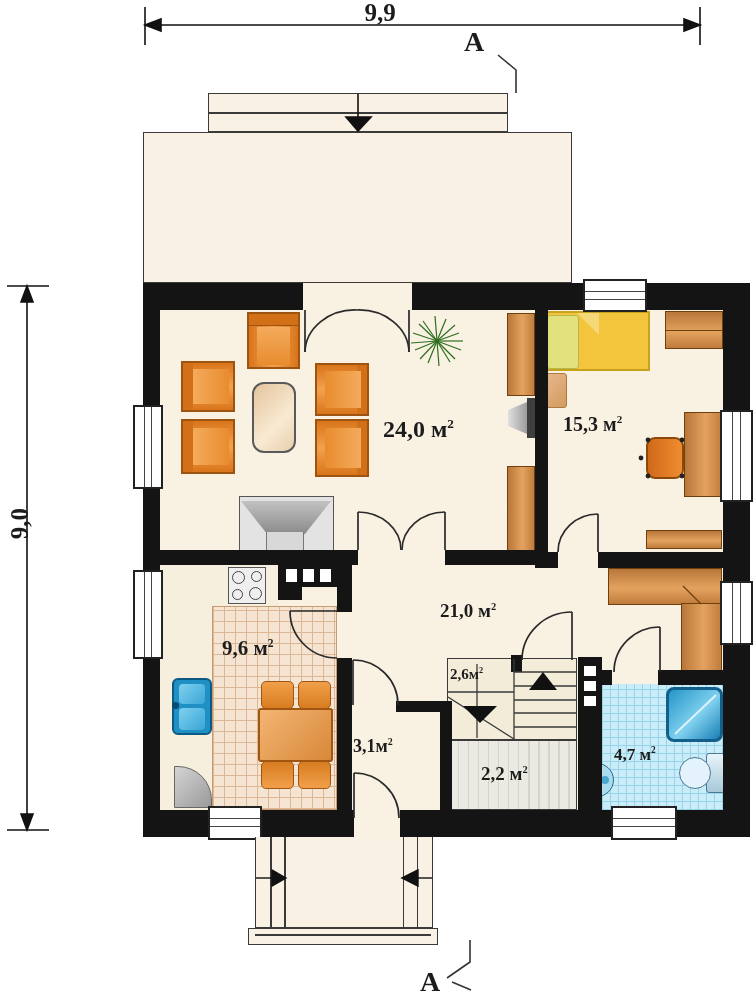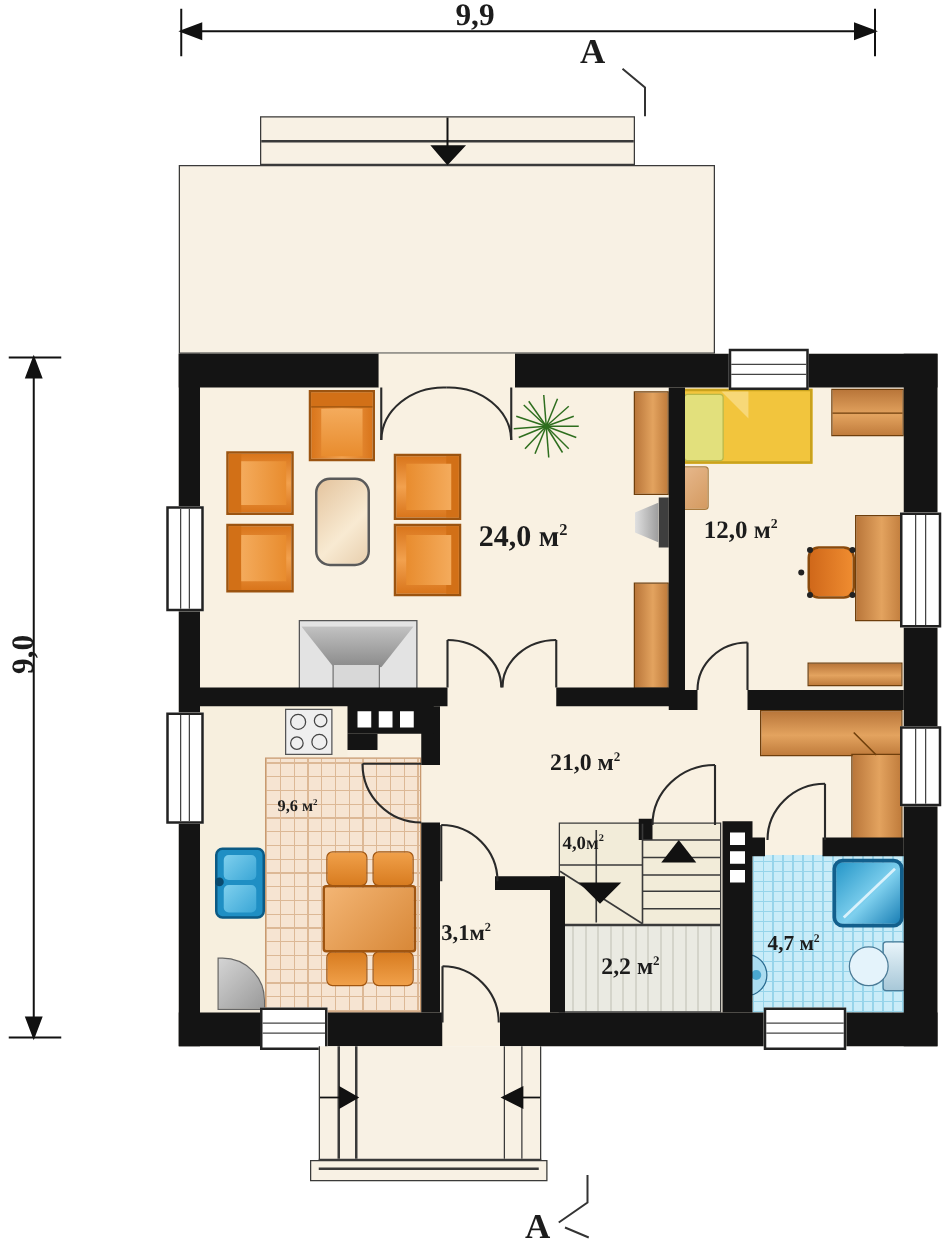--- a/index.html
+++ b/index.html
@@ -308,27 +308,27 @@
   </svg>
 
   <div class="label" style="left:340px;top:0px;width:80px;text-align:center;font-size:25px;">9,9</div>
   <div class="label" style="left:-16px;top:511px;width:70px;text-align:center;font-size:25px;transform:rotate(-90deg);">9,0</div>
   <div class="label" style="left:464px;top:28px;font-size:28px;">A</div>
   <div class="label" style="left:420px;top:968px;font-size:28px;">A</div>
 
   <div class="label" style="left:383px;top:417px;font-size:24px;">
     <span>24,0</span> <span>м</span><sup>2</sup></div>
   <div class="label" style="left:563px;top:414px;font-size:20px;">
-    <span>12,0</span> <span>м</span><sup>2</sup></div>
+    <span>15,3</span> <span>м</span><sup>2</sup></div>
   <div class="label" style="left:440px;top:601px;font-size:19px;">
     <span>21,0</span> <span>м</span><sup>2</sup></div>
-  <div class="label" style="left:222px;top:638px;font-size:13px;">
+  <div class="label" style="left:222px;top:638px;font-size:21px;">
     <span>9,6</span> <span>м</span><sup>2</sup></div>
   <div class="label" style="left:450px;top:667px;font-size:15px;">
-    <span>4,0</span><span>м</span><sup>2</sup></div>
+    <span>2,6</span><span>м</span><sup>2</sup></div>
   <div class="label" style="left:353px;top:737px;font-size:18px;">
     <span>3,1</span><span>м</span><sup>2</sup></div>
   <div class="label" style="left:481px;top:764px;font-size:19px;">
     <span>2,2</span> <span>м</span><sup>2</sup></div>
   <div class="label" style="left:614px;top:746px;font-size:17px;">
     <span>4,7</span> <span>м</span><sup>2</sup></div>
 
 </div>
 
 </body></html>

